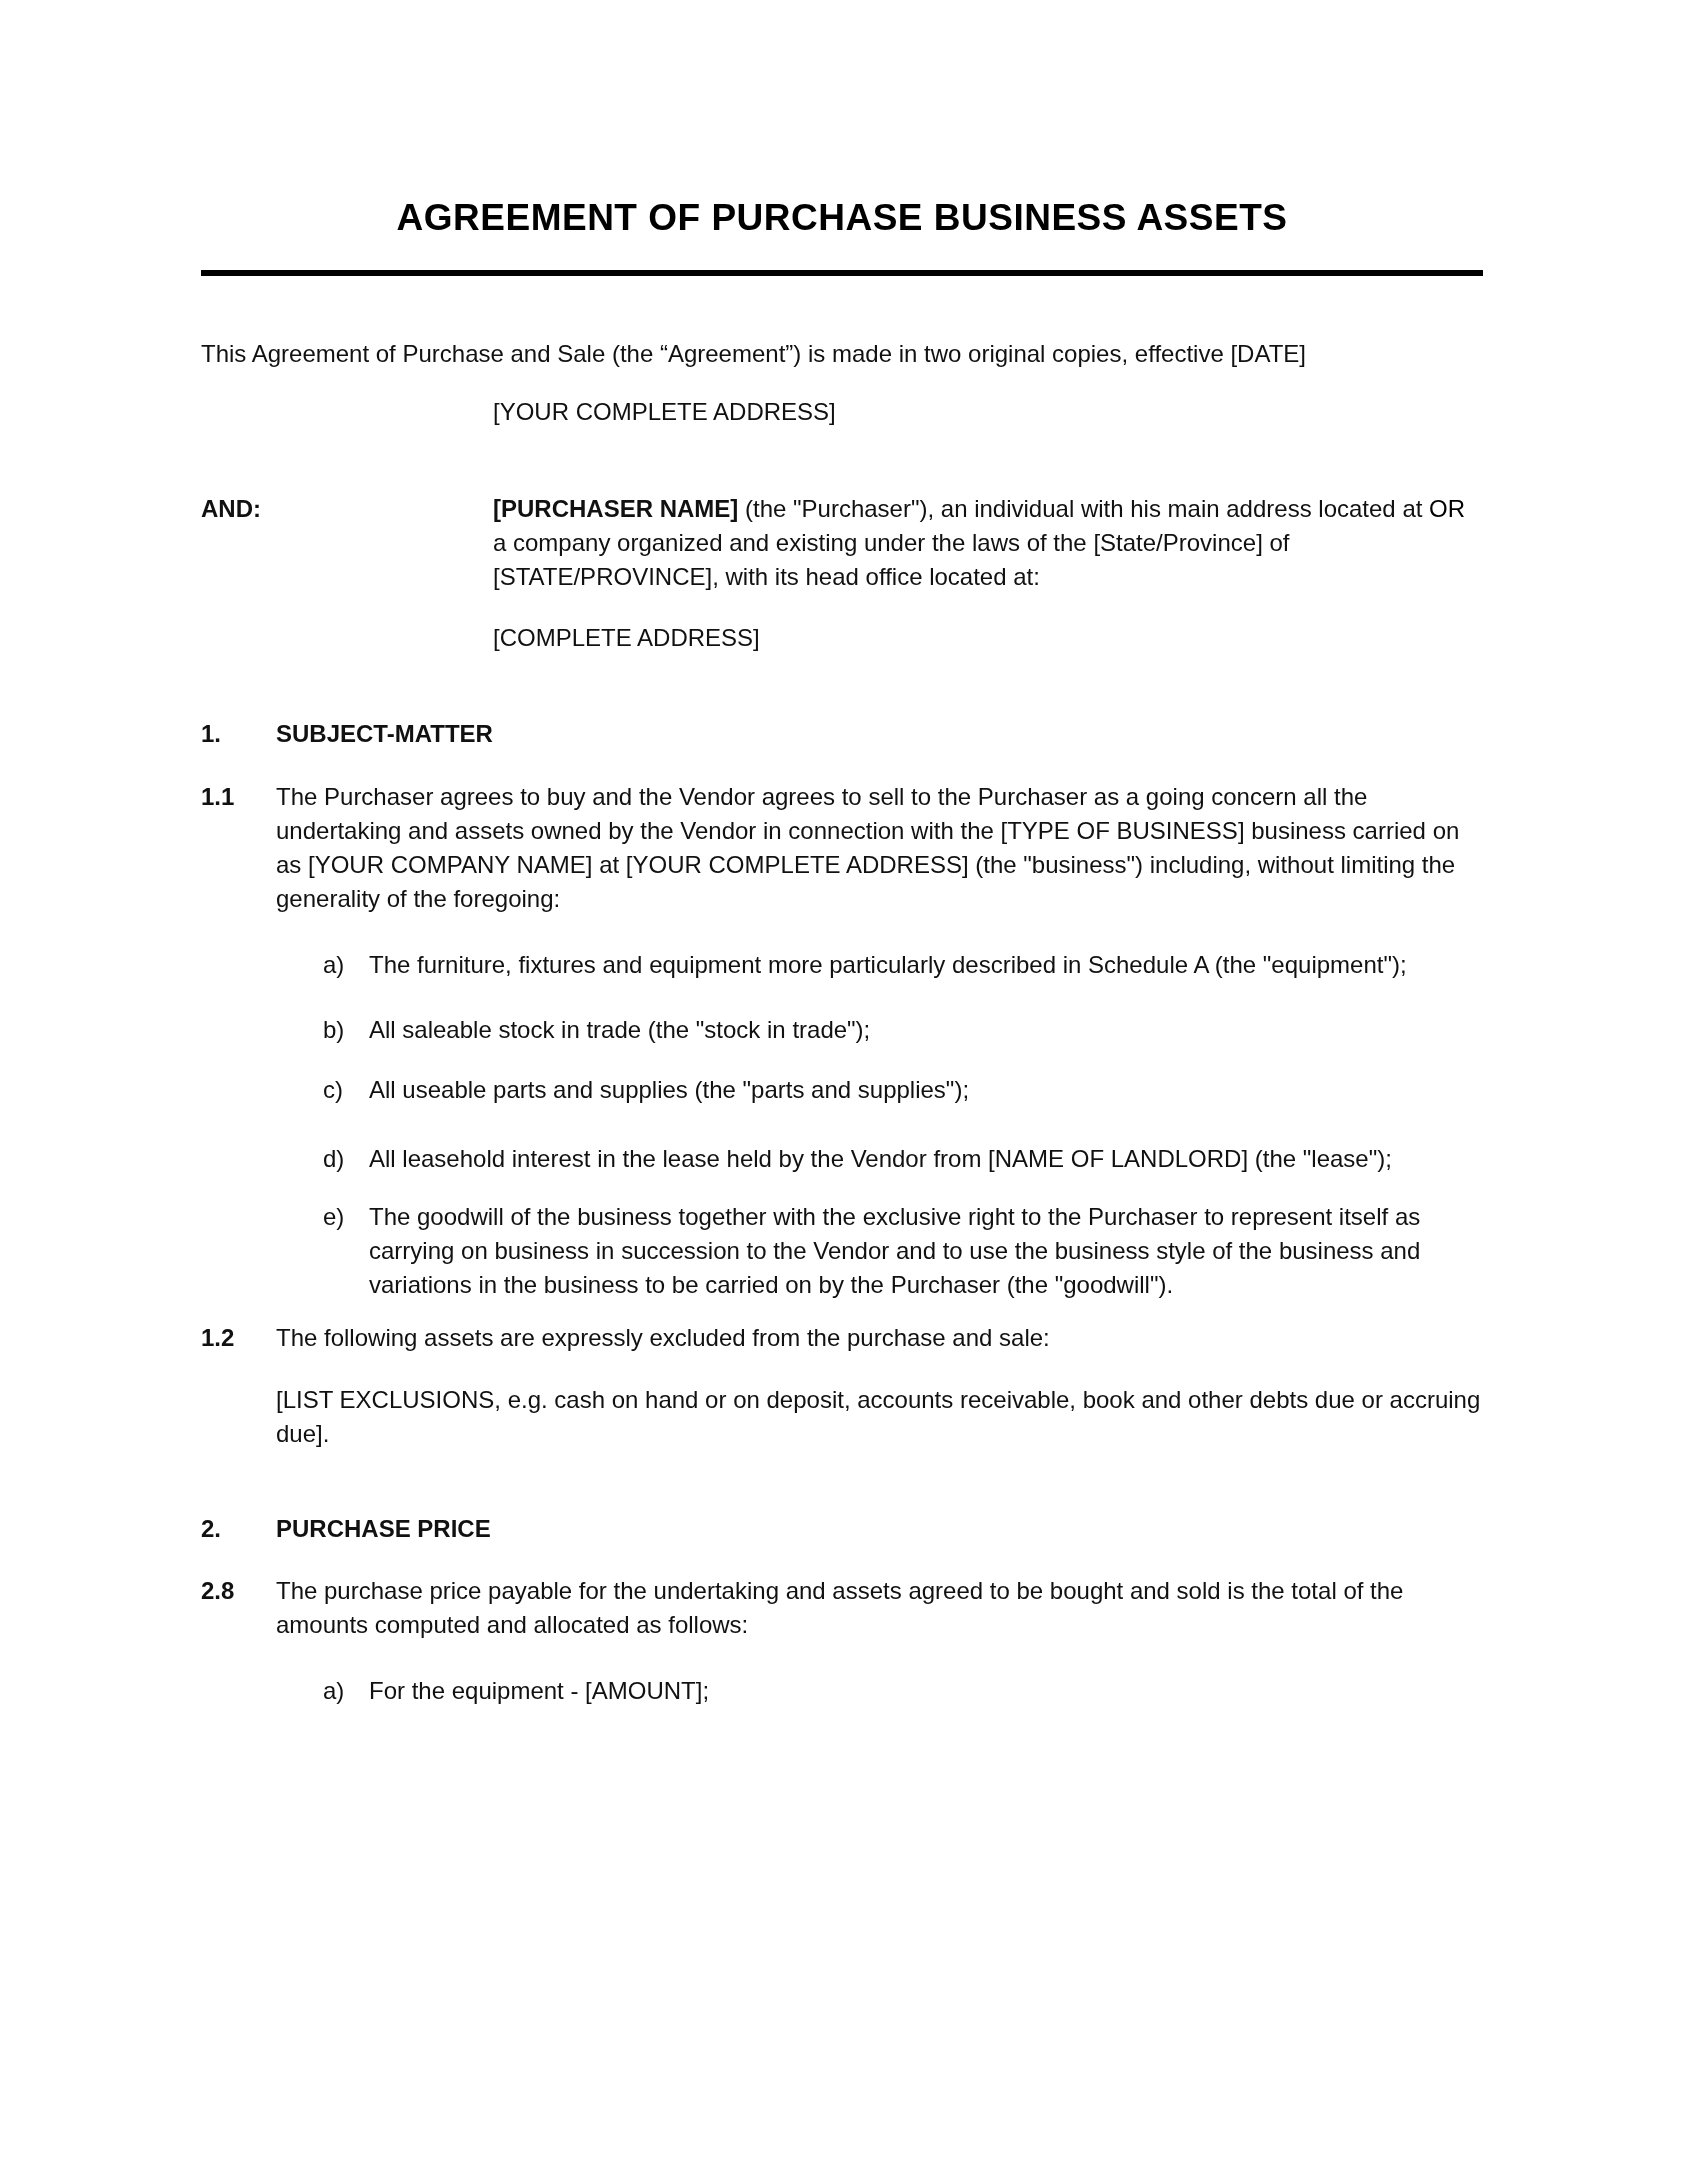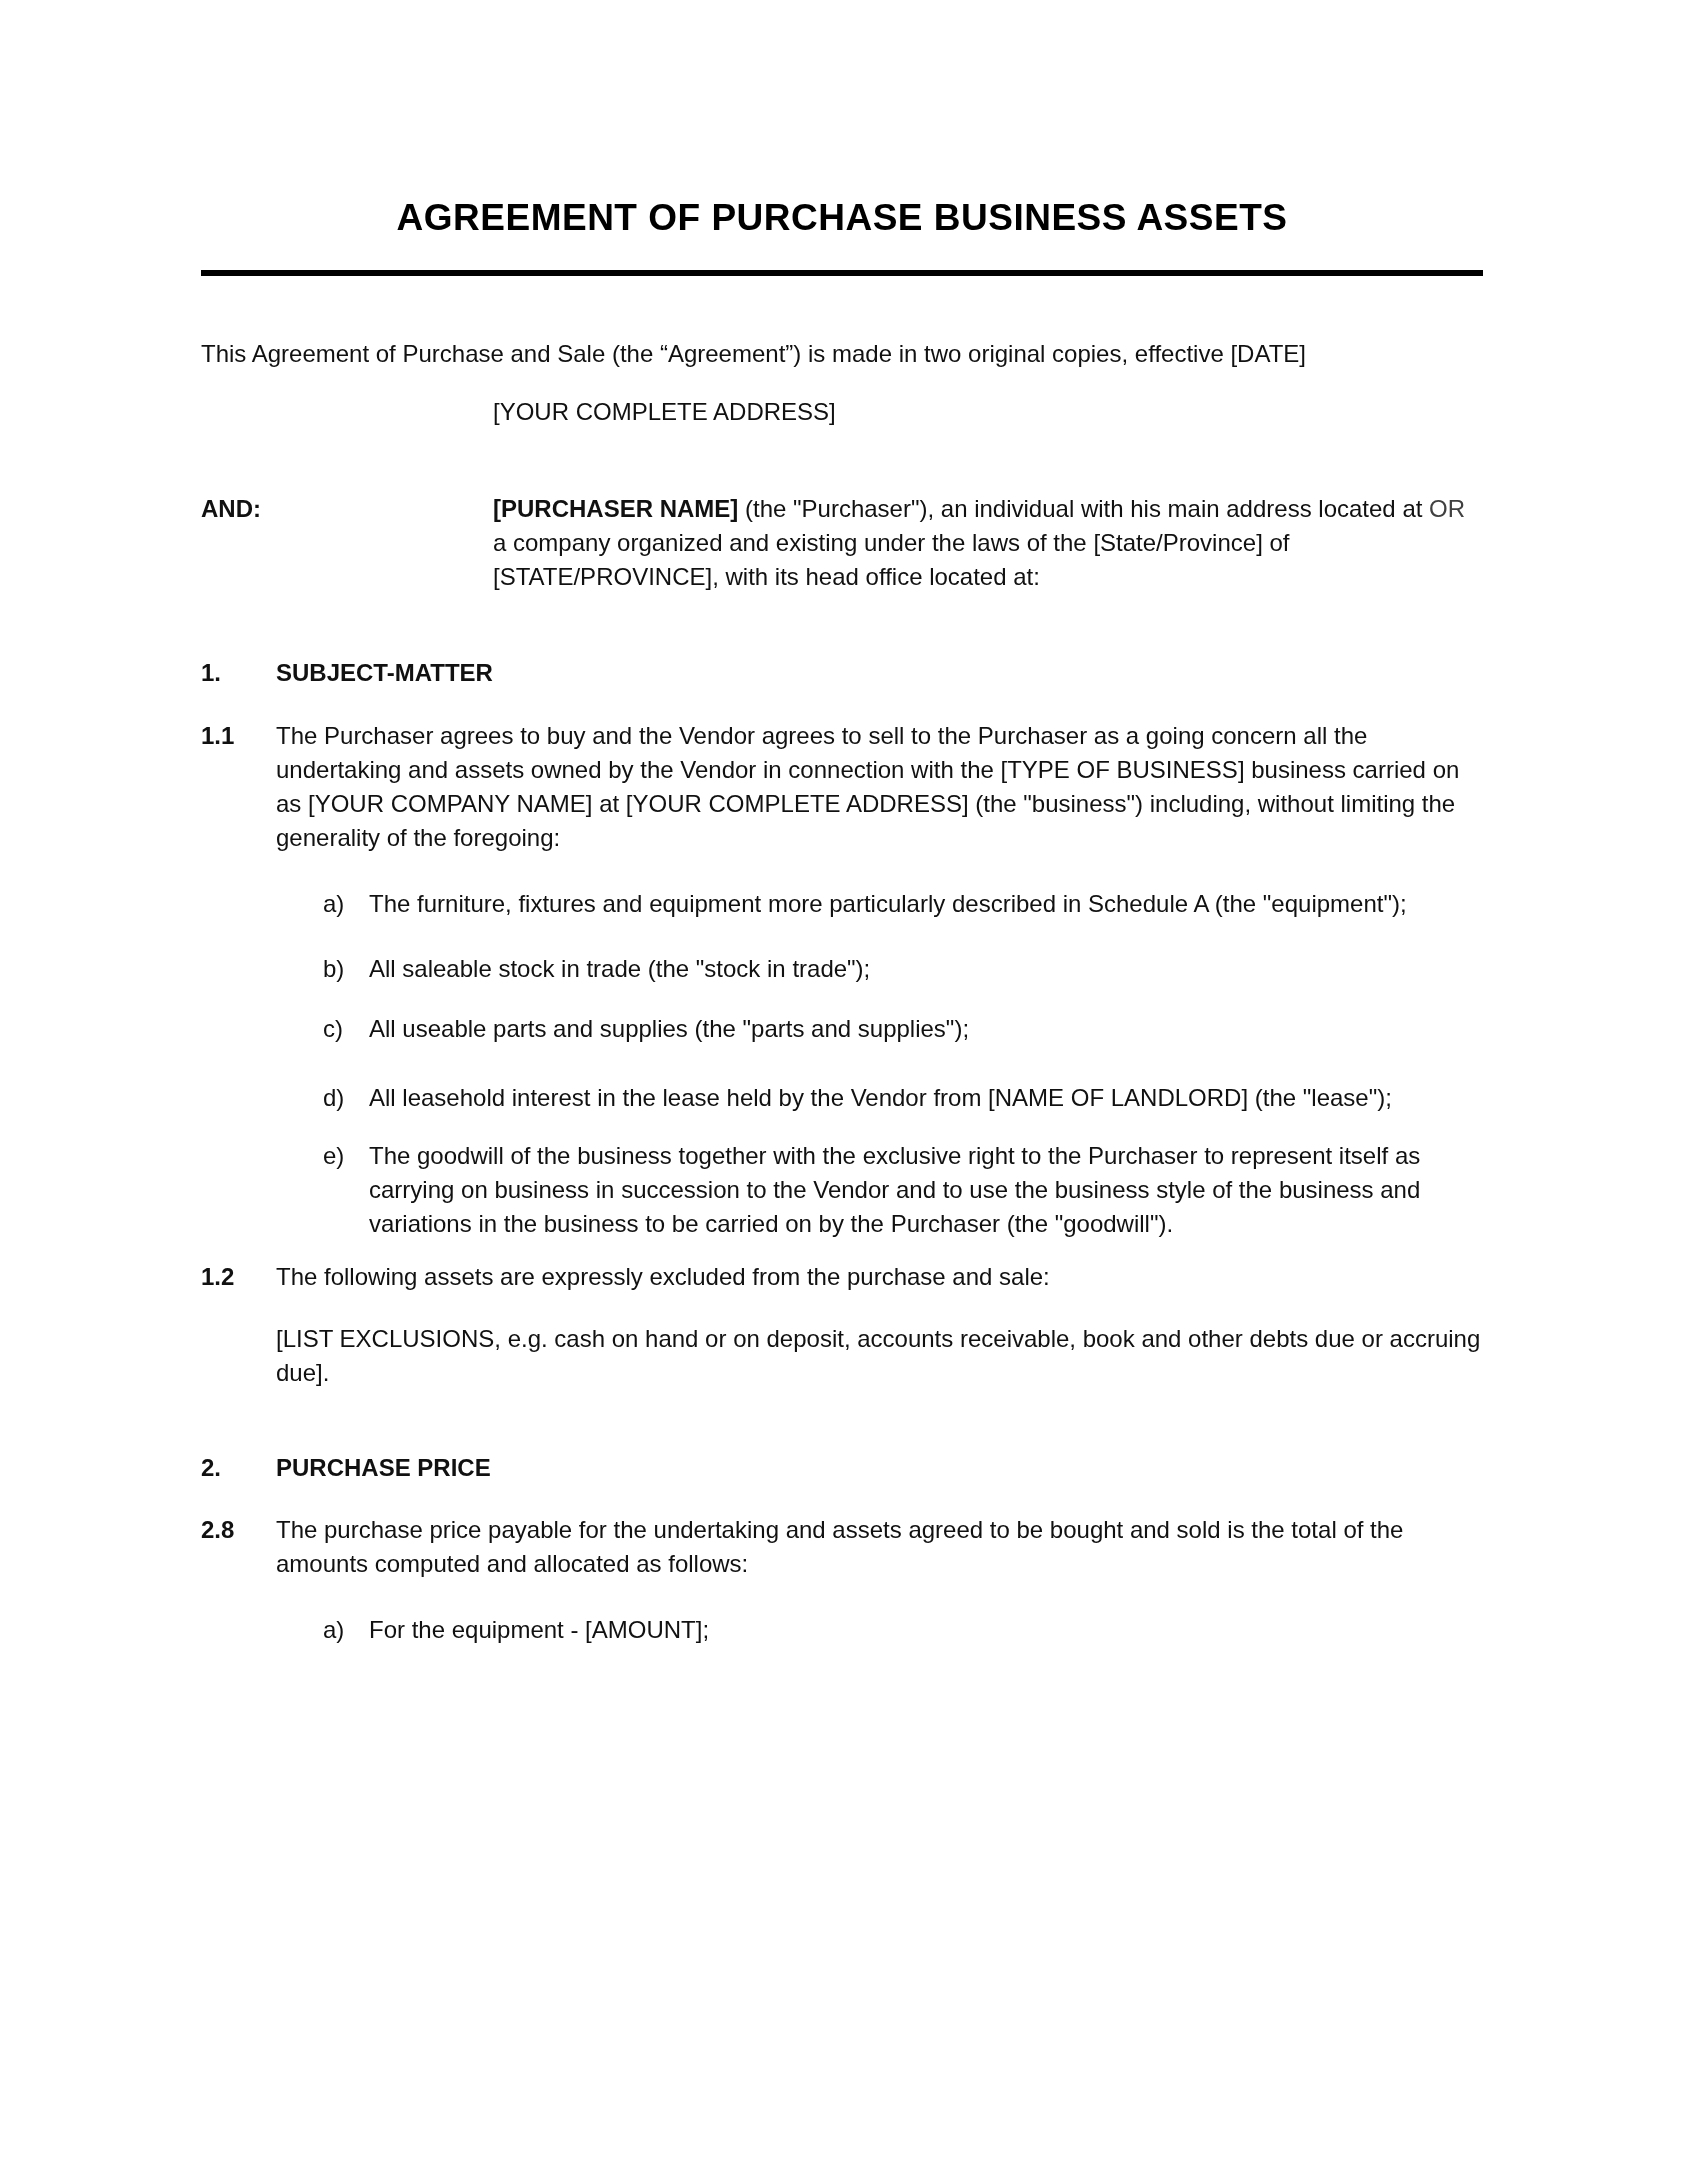--- a/index.html
+++ b/index.html
@@ -32,21 +32,21 @@
 
   .intro { margin-top: 61px; }
 
   .party-row { display: grid; grid-template-columns: 292px 1fr; }
   .between-row { margin-top: 60px; }
   .and-row { margin-top: 63px; }
   .party-label { font-weight: bold; }
   .party-address { margin-left: 292px; }
   .vendor-address { margin-top: 24px; }
   .purchaser-address { margin-top: 27px; }
-  .or { color: #404040; margin-top: 11px; }
+  .or { color: #000000; margin-top: 11px; }
 
   .clause-row { display: grid; grid-template-columns: 75px 1fr; }
   .clause-num { font-weight: bold; }
   .clause-heading { font-weight: bold; }
   .s1-heading-row { margin-top: 62px; }
   .c11 { margin-top: 29px; }
   .c12 { margin-top: 19px; }
   .s2-heading-row { margin-top: 61px; }
   .c21 { margin-top: 28px; }
 
@@ -76,20 +76,21 @@
   <div class="rule title-rule"></div>
 
   <p class="txt intro">This Agreement of Purchase and Sale (the “Agreement”) is made in two original copies, effective [DATE]</p>
 
   <p class="txt party-address vendor-address">[YOUR COMPLETE ADDRESS]</p>
 
   <div class="party-row and-row txt">
     <div class="party-label">AND:</div>
     <div class="party-text"><span class="b">[PURCHASER NAME]</span><span> (the "Purchaser"), an individual with his main address located at </span><span class="or">OR</span><span> a company organized and existing under the laws of the [State/Province] of [STATE/PROVINCE], with its head office located at:</span></div>
   </div>
+  <p class="txt party-address purchaser-address">[COMPLETE ADDRESS]</p>
 
   <div class="clause-row s1-heading-row txt">
     <div class="clause-num">1.</div>
     <div class="clause-heading">SUBJECT-MATTER</div>
   </div>
 
   <div class="clause-row c11 txt">
     <div class="clause-num">1.1</div>
     <div class="clause-body">The Purchaser agrees to buy and the Vendor agrees to sell to the Purchaser as a going concern all the undertaking and assets owned by the Vendor in connection with the [TYPE OF BUSINESS] business carried on as [YOUR COMPANY NAME] at [YOUR COMPLETE ADDRESS] (the "business") including, without limiting the generality of the foregoing:</div>
   </div>

